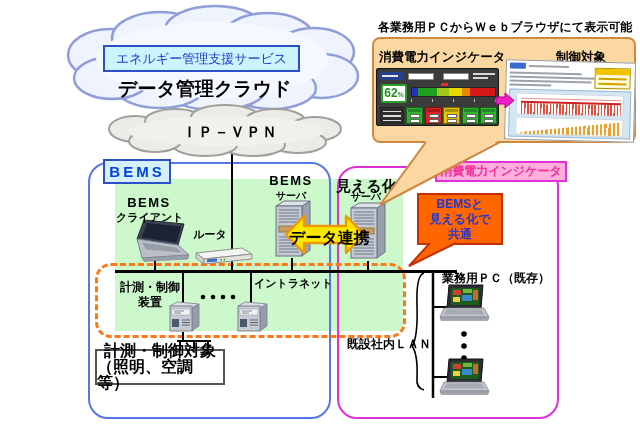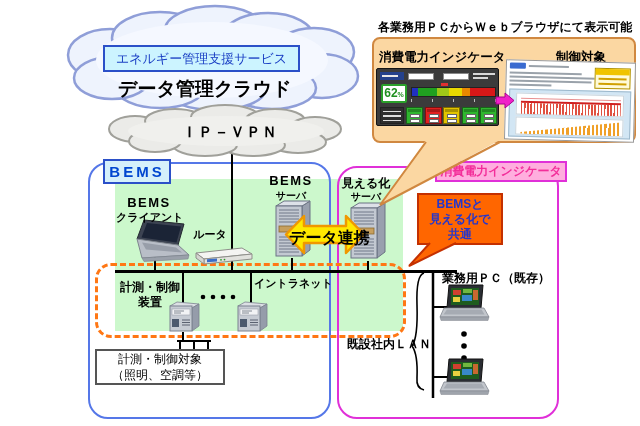--- a/index.html
+++ b/index.html
@@ -15,21 +15,21 @@
   .dashed{left:95px;top:263px;width:311px;height:75px;border:3px dashed var(--dashed-orange,#ff7714);border-radius:16px;z-index:2}
   .bemstag{left:103px;top:159px;width:68px;height:25px;background:var(--bems-tag-bg,#d5f0fb);border:2px solid var(--service-box-border,#2b50c8);
            color:var(--bems-tag-text,#0046d0);font-weight:bold;font-size:15px;letter-spacing:3px;display:flex;align-items:center;justify-content:center;z-index:6}
   .pinktag{left:435px;top:161px;width:132px;height:21px;background:var(--pink-tag-bg,#ffaede);border:2px solid var(--pink-border,#e030d8);
            color:var(--pink-tag-text,#f32e9a);font-weight:bold;font-size:12px;display:flex;align-items:center;justify-content:center;z-index:6}
   .servicebox{left:103px;top:45px;width:197px;height:27px;background:var(--service-box-bg,#ccf4ff);border:2px solid var(--service-box-border,#2b50c8);
            color:var(--service-text,#1a3fc4);font-weight:normal;font-size:13px;display:flex;align-items:center;justify-content:center;z-index:6}
   .notebox{left:417px;top:193px;width:86px;height:52px;background:var(--note-box-bg,#ff6600);border:2px solid var(--note-box-border,#c43000);
            color:var(--note-box-text,#2536cc);font-weight:bold;font-size:12px;line-height:15px;display:flex;flex-direction:column;align-items:center;justify-content:center;z-index:30;text-align:center}
   .targetbox{left:95px;top:349px;width:130px;height:36px;background:#fff;border:2px solid #555;z-index:5;
-           font-weight:normal;font-size:12px;line-height:16px;display:flex;flex-direction:column;align-items:center;justify-content:center}
+           font-weight:bold;font-size:16px;line-height:16px;display:flex;flex-direction:column;align-items:center;justify-content:center}
   
   .bubble{left:372px;top:37px;width:264px;height:106px;background:var(--bubble-bg,#fbd7a2);border:2px solid var(--bubble-border,#d08840);border-radius:8px;z-index:40}
   .bub-z{z-index:42}
   
   #ind{left:376px;top:68px;width:123px;height:58px;background:#3b3b3b;border:1px solid #151515;border-radius:2px;z-index:42}
   #ind .chip{position:absolute;left:3px;top:3px;width:24px;height:8px;background:#24418c}
   #ind .chip i{position:absolute;left:2px;top:3px;width:16px;height:1.5px;background:#e8e8e8}
   #ind .f1{position:absolute;left:31px;top:4px;width:26px;height:7px;background:#fff;border:1px solid #888}
   #ind .f2{position:absolute;left:66px;top:4px;width:26px;height:7px;background:#fff;border:1px solid #888}
   #ind .rt1{position:absolute;left:96px;top:4px;width:22px;height:2px;background:#d8d8d8}
@@ -229,21 +229,21 @@
   </div>
 <div class="pinktag abs">
     <span>消費電力インジケータ</span>
   </div>
 
 <div class="lbl" style="left:120px;top:196px;width:58px;font-size:13px;letter-spacing:1.5px;z-index:5">BEMS</div>
 <div class="lbl" style="left:116px;top:211px;width:66px;font-size:11px;z-index:5">クライアント</div>
 <div class="lbl" style="left:193px;top:228px;width:34px;font-size:11px;z-index:5">ルータ</div>
 <div class="lbl" style="left:262px;top:174px;width:58px;font-size:13px;letter-spacing:1.5px;z-index:5">BEMS</div>
 <div class="lbl" style="left:262px;top:190px;width:58px;font-size:10px;z-index:5">サーバ</div>
-<div class="lbl" style="left:336px;top:177px;width:60px;font-size:12px;z-index:5">見える化</div>
+<div class="lbl" style="left:336px;top:177px;width:60px;font-size:15px;z-index:5">見える化</div>
 <div class="lbl" style="left:336px;top:191px;width:60px;font-size:10px;z-index:5">サーバ</div>
 <div class="lbl" style="left:254px;top:277px;width:66px;font-size:11px;z-index:5">イントラネット</div>
 <div class="lbl" style="left:110px;top:281px;width:80px;font-size:12px;z-index:5">計測・制御</div>
 <div class="lbl" style="left:110px;top:296px;width:80px;font-size:12px;z-index:5">装置</div>
 <div class="targetbox abs">
   <span>計測・制御対象</span>
   <span>（照明、空調等）</span>
 </div>
 
 <div class="lbl" style="left:442px;top:272px;width:120px;font-size:12px;text-align:left;z-index:5">業務用ＰＣ（既存）</div>

